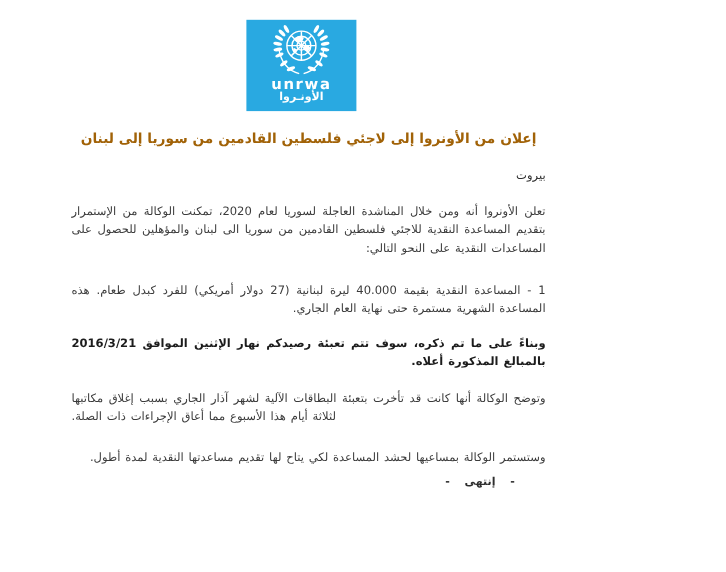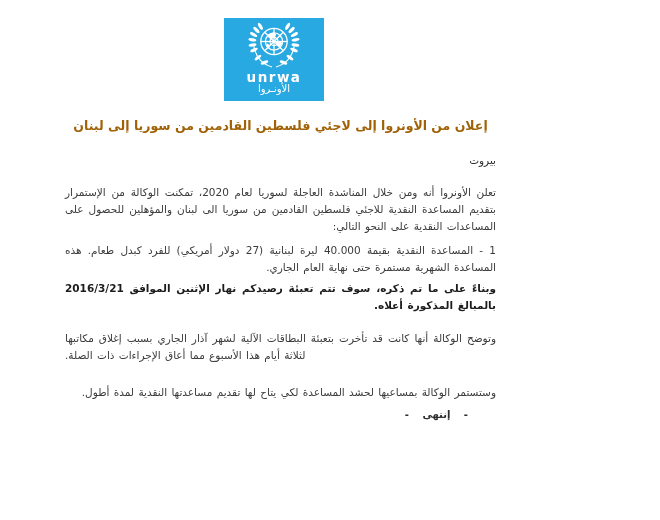--- a/index.html
+++ b/index.html
@@ -16,44 +16,44 @@
     width:100px;height:83px;margin:0 auto;background:#29A9E1;
     display:flex;flex-direction:column;align-items:center;justify-content:flex-start;
     box-sizing:border-box;padding-top:3px;direction:ltr;
   }
   .logo svg{display:block;}
   .logo-en{
     color:#ffffff;font-weight:bold;font-size:13.5px;line-height:12px;
     letter-spacing:1.5px;text-transform:lowercase;
   }
   .logo-ar{
-    color:#ffffff;font-weight:normal;font-size:10px;line-height:12px;direction:rtl;
+    color:#ffffff;font-weight:bold;font-size:10px;line-height:12px;direction:rtl;
   }
   
   .title{
     margin:17px 52px 0 65px;text-align:center;
     font-size:12.5px;font-weight:bold;color:#a16207;line-height:16px;
   }
   .meta{
     margin:17px 0 0 0;padding:0 52px 0 65px;
     font-size:10.5px;color:#2e2e2e;line-height:19px;text-align:right;
   }
   
   .body{
     padding:0 52px 0 65px;font-size:10.5px;color:#3b3b3b;
   }
   .p{
     margin:0;line-height:17px;
     text-align:justify;text-align-last:right;
     word-spacing:1px;
   }
   .p-intro   {margin-top:14px;}
-  .p-item1   {margin-top:7px;}
+  .p-item1   {margin-top:21px;}
   .p-item2   {margin-top:16px;}
-  .p-notice  {margin-top:4px;font-weight:bold;color:#1c1c1c;}
+  .p-notice  {margin-top:14px;font-weight:bold;color:#1c1c1c;}
   .p-delay   {margin-top:16px;text-align-last:left;}
   .p-closing {margin-top:20px;}
   .end{
     margin-top:6px;text-align:right;font-size:10px;color:#2e2e2e;line-height:16px;
   }
   .end span{position:relative;right:28px;word-spacing:10px;font-weight:bold;}
 </style>
 </head>
 <body>
 

